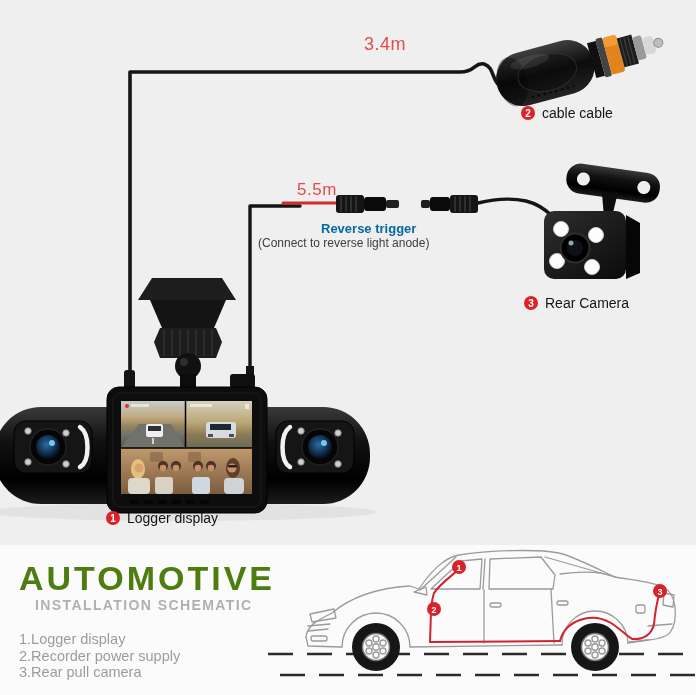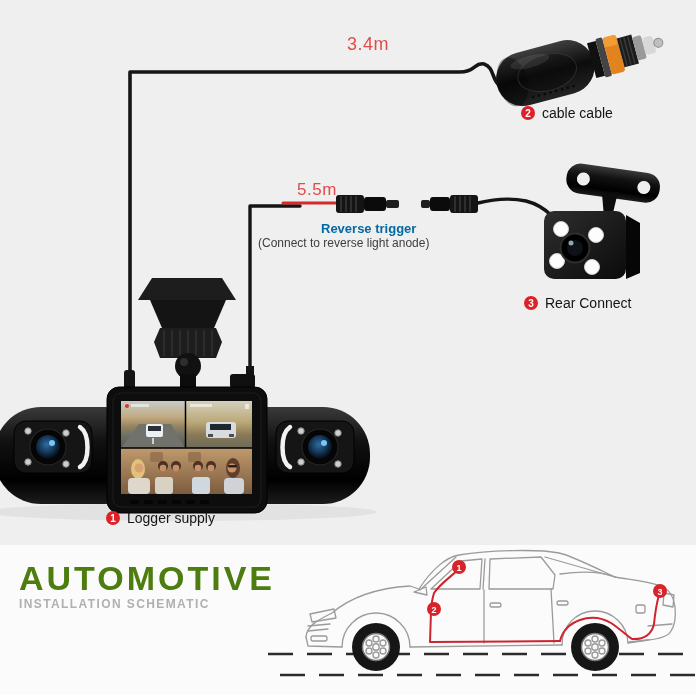--- a/index.html
+++ b/index.html
@@ -26,21 +26,21 @@
   .cap-label{
     display:flex;align-items:center;gap:7px;
     font-size:14px;color:#141414;white-space:nowrap;
   }
   .rt-title{font-size:13px;font-weight:700;color:#0369a1;white-space:nowrap;}
   .rt-sub{font-size:12px;color:#3d3d3d;white-space:nowrap;}
   .h-main{
     font-size:34px;font-weight:800;letter-spacing:3px;color:#4d7c0f;white-space:nowrap;
   }
   .h-sub{
-    font-size:12px;font-weight:800;letter-spacing:1.4px;color:#b0b0b0;white-space:nowrap;
+    font-size:14px;font-weight:800;letter-spacing:1.4px;color:#b0b0b0;white-space:nowrap;margin-left:16px;
   }
   .legend{font-size:14.5px;color:#9c9c9c;line-height:16.5px;white-space:nowrap;}
   svg{display:block;}
 </style>
 </head>
 <body>
 
 <div class="stage">
 
   <svg class="abs" style="left:0;top:0;" width="696" height="545" viewBox="0 0 696 545">
@@ -257,46 +257,51 @@
             <rect x="144" y="500" width="9" height="4" rx="1"></rect>
           <rect x="158" y="500" width="9" height="4" rx="1"></rect>
             <rect x="172" y="500" width="9" height="4" rx="1"></rect>
           <rect x="186" y="500" width="9" height="4" rx="1"></rect>
             <rect x="200" y="500" width="9" height="4" rx="1"></rect>
         </g>
       </g>
     </g>
   </svg>
 
-  <div class="abs red-len" style="left:347px;top:34px;">3.4m</div>
+  <div class="abs red-len" style="left:364px;top:34px;">3.4m</div>
 
   <div class="abs cap-label" style="left:521px;top:105px;">
     <span class="badge">2</span>
     <span>cable cable</span>
   </div>
 
   <div class="abs red-len small" style="left:283px;top:180px;">5.5m</div>
 
   <div class="abs rt-title" style="left:321px;top:221px;">Reverse trigger</div>
 
   <div class="abs rt-sub" style="left:258px;top:236px;">(Connect to reverse light anode)</div>
 
   <div class="abs cap-label" style="left:524px;top:295px;">
     <span class="badge">3</span>
-    <span>Rear Connect</span>
+    <span>Rear Camera</span>
   </div>
 
   <div class="abs cap-label" style="left:106px;top:510px;">
     <span class="badge">1</span>
-    <span>Logger supply</span>
+    <span>Logger display</span>
   </div>
 
   <div class="bottom-section">
     <div class="abs h-main" style="left:19px;top:14px;">AUTOMOTIVE</div>
     <div class="abs h-sub" style="left:19px;top:52px;">INSTALLATION SCHEMATIC</div>
+    <div class="abs legend" style="left:19px;top:86px;">
+      <div>1.Logger display</div>
+      <div>2.Recorder power supply</div>
+      <div>3.Rear pull camera</div>
+    </div>
 
     <svg class="abs" style="left:298px;top:1px;overflow:visible;" width="398" height="149" viewBox="0 0 398 149">
 
       <g stroke="#2b2b2b" stroke-width="2.4">
         <path d="M-30,108 H398" stroke-dasharray="25 14"></path>
         <path d="M-18,129 H398" stroke-dasharray="25 14"></path>
       </g>
       <g stroke="#9b9b9b" stroke-width="1.3" fill="none" stroke-linecap="round" stroke-linejoin="round">
         <path d="M8,91 C9,80 18,75 34,67 C54,50 80,42 112,40 L121,43"></path>
         <path d="M121,43 C132,26 147,11 161,9 C192,4 241,3 261,7 C272,9 300,23 317,31"></path>

